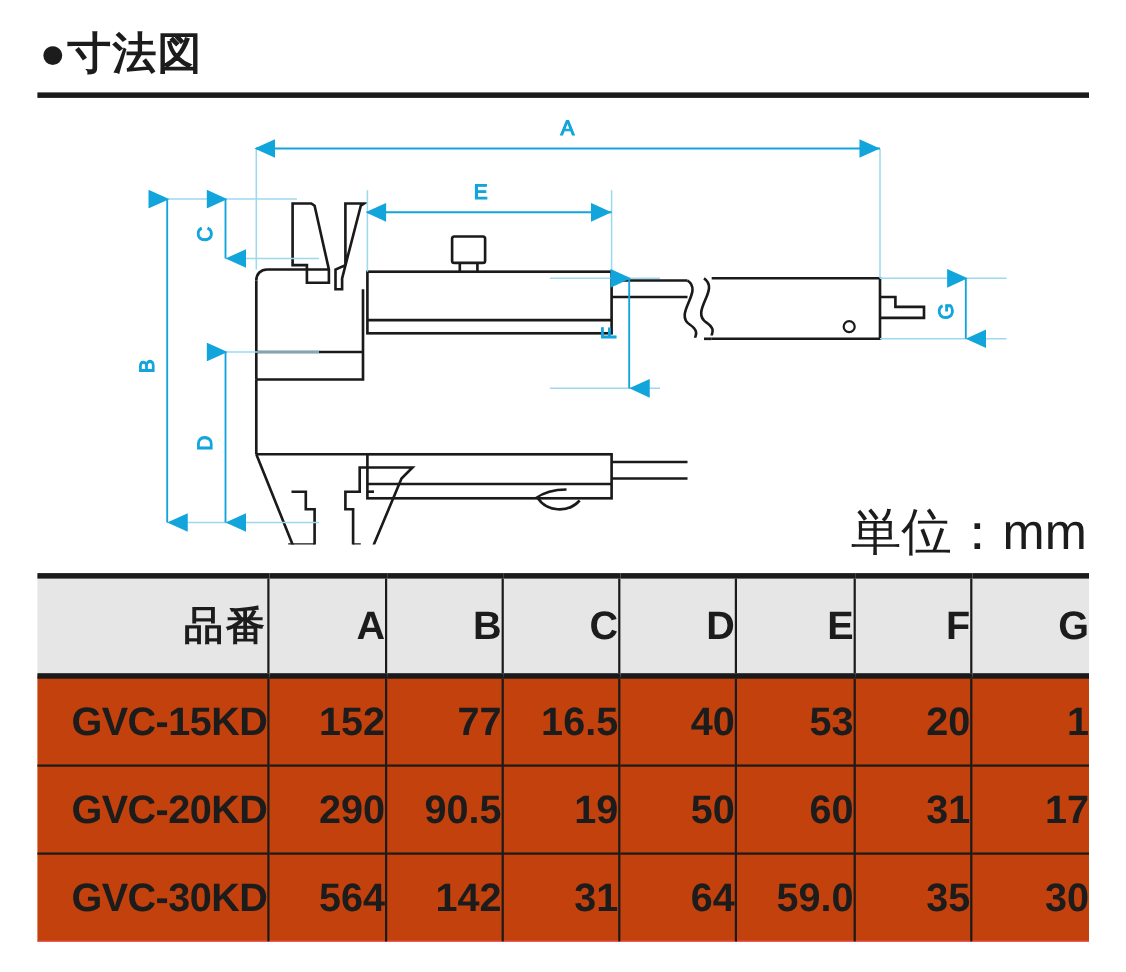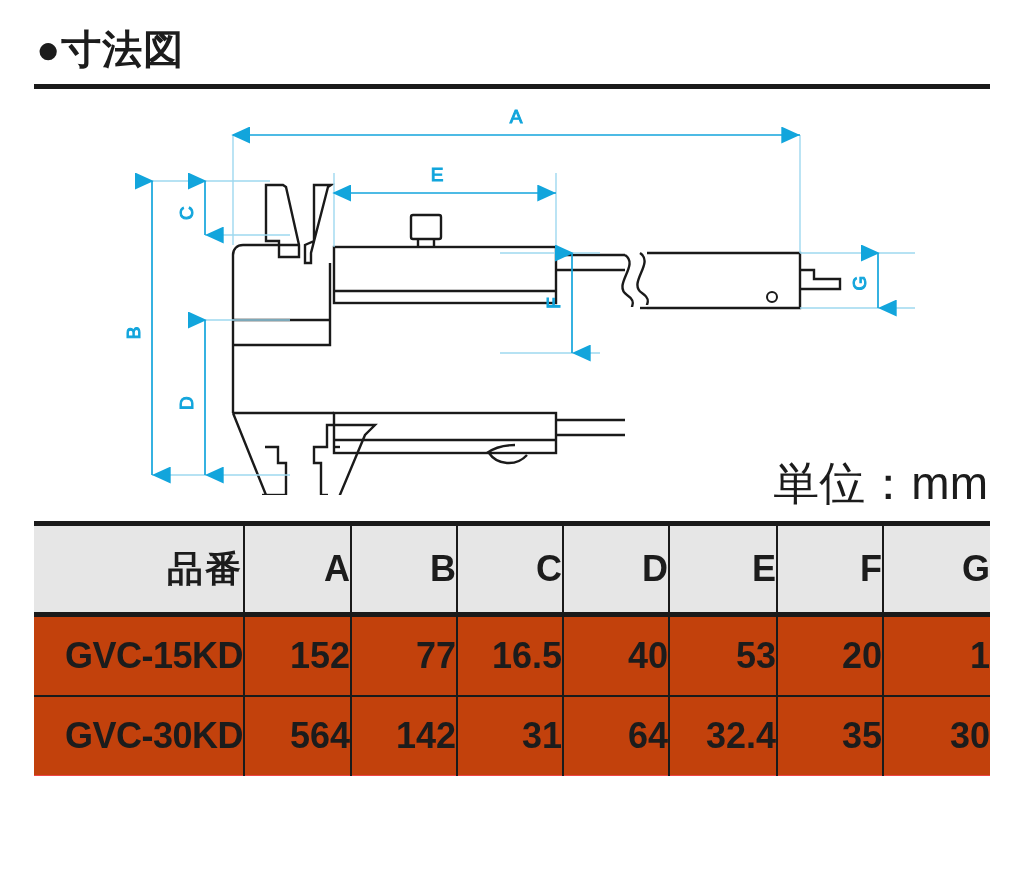--- a/index.html
+++ b/index.html
@@ -293,24 +293,34 @@
         <td class="cell-part">GVC-15KD</td>
         <td>152</td>
         <td>77</td>
         <td>16.5</td>
         <td>40</td>
         <td>53</td>
         <td>20</td>
         <td>1</td>
       </tr>
       <tr>
+        <td class="cell-part">GVC-20KD</td>
+        <td>290</td>
+        <td>90.5</td>
+        <td>19</td>
+        <td>50</td>
+        <td>60</td>
+        <td>31</td>
+        <td>17</td>
+      </tr>
+      <tr>
         <td class="cell-part">GVC-30KD</td>
         <td>564</td>
         <td>142</td>
         <td>31</td>
         <td>64</td>
-        <td>32.4</td>
+        <td>59.0</td>
         <td>35</td>
         <td>30</td>
       </tr>
     </tbody>
   </table>
 </div>
 
 </body></html>

